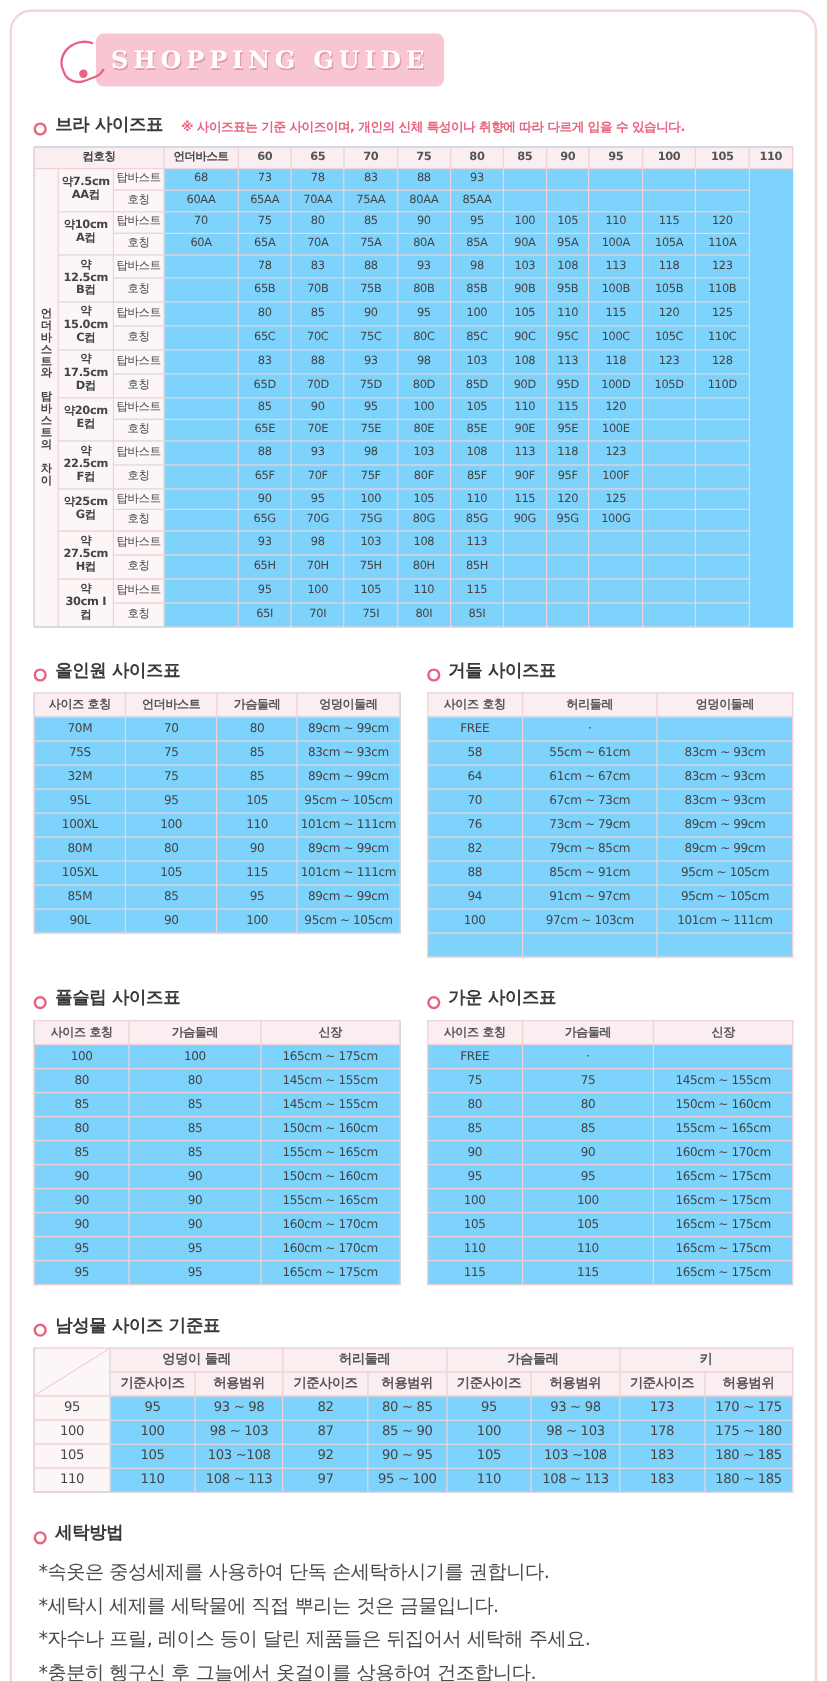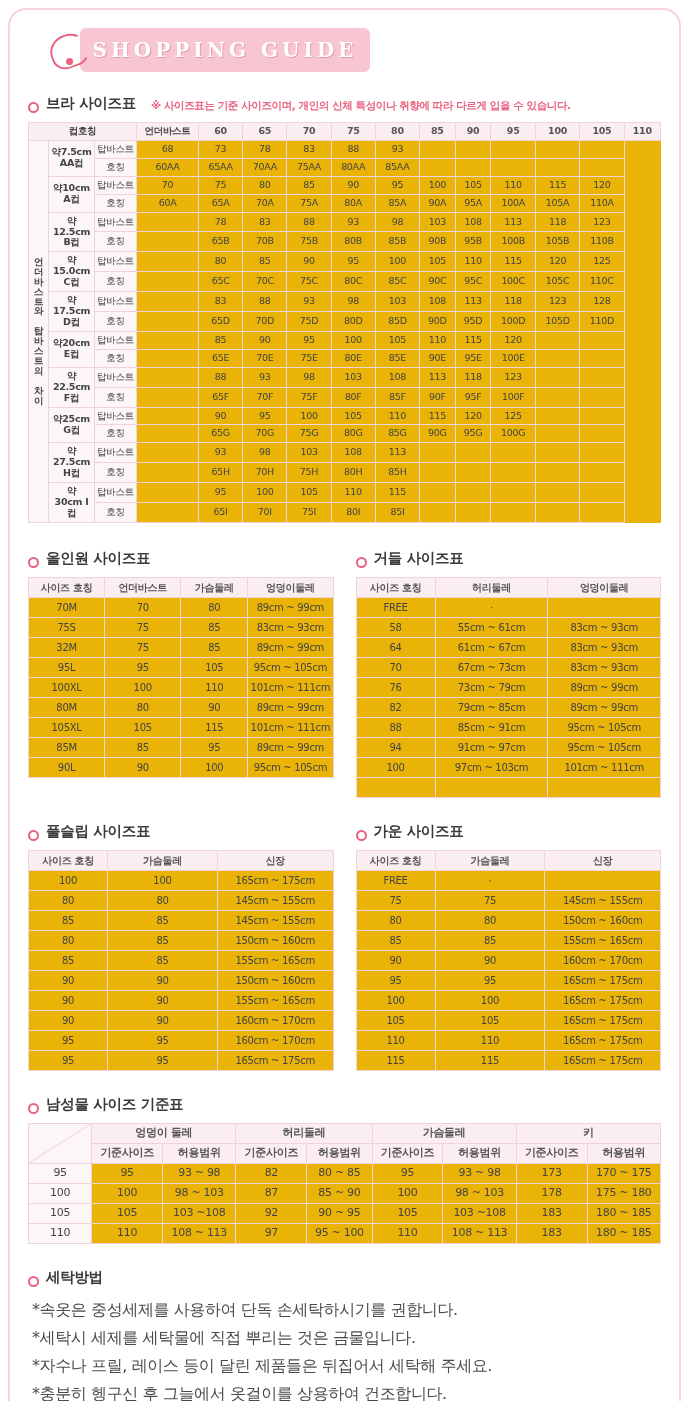--- a/index.html
+++ b/index.html
@@ -94,21 +94,21 @@
     font-weight: bold;
     margin-left: 8px;
     letter-spacing: -0.4px;
   }
 
   
   table {
     border-collapse: collapse;
     font-size: 10px;
     color: #444;
-    background: #eab308;
+    background: #7dd3fc;
   }
   table td, table th {
     border: 1px solid #f0d3d8;
     text-align: center;
     vertical-align: middle;
     padding: 3px 2px;
     font-weight: normal;
     letter-spacing: -0.3px;
     line-height: 1.15;
   }

